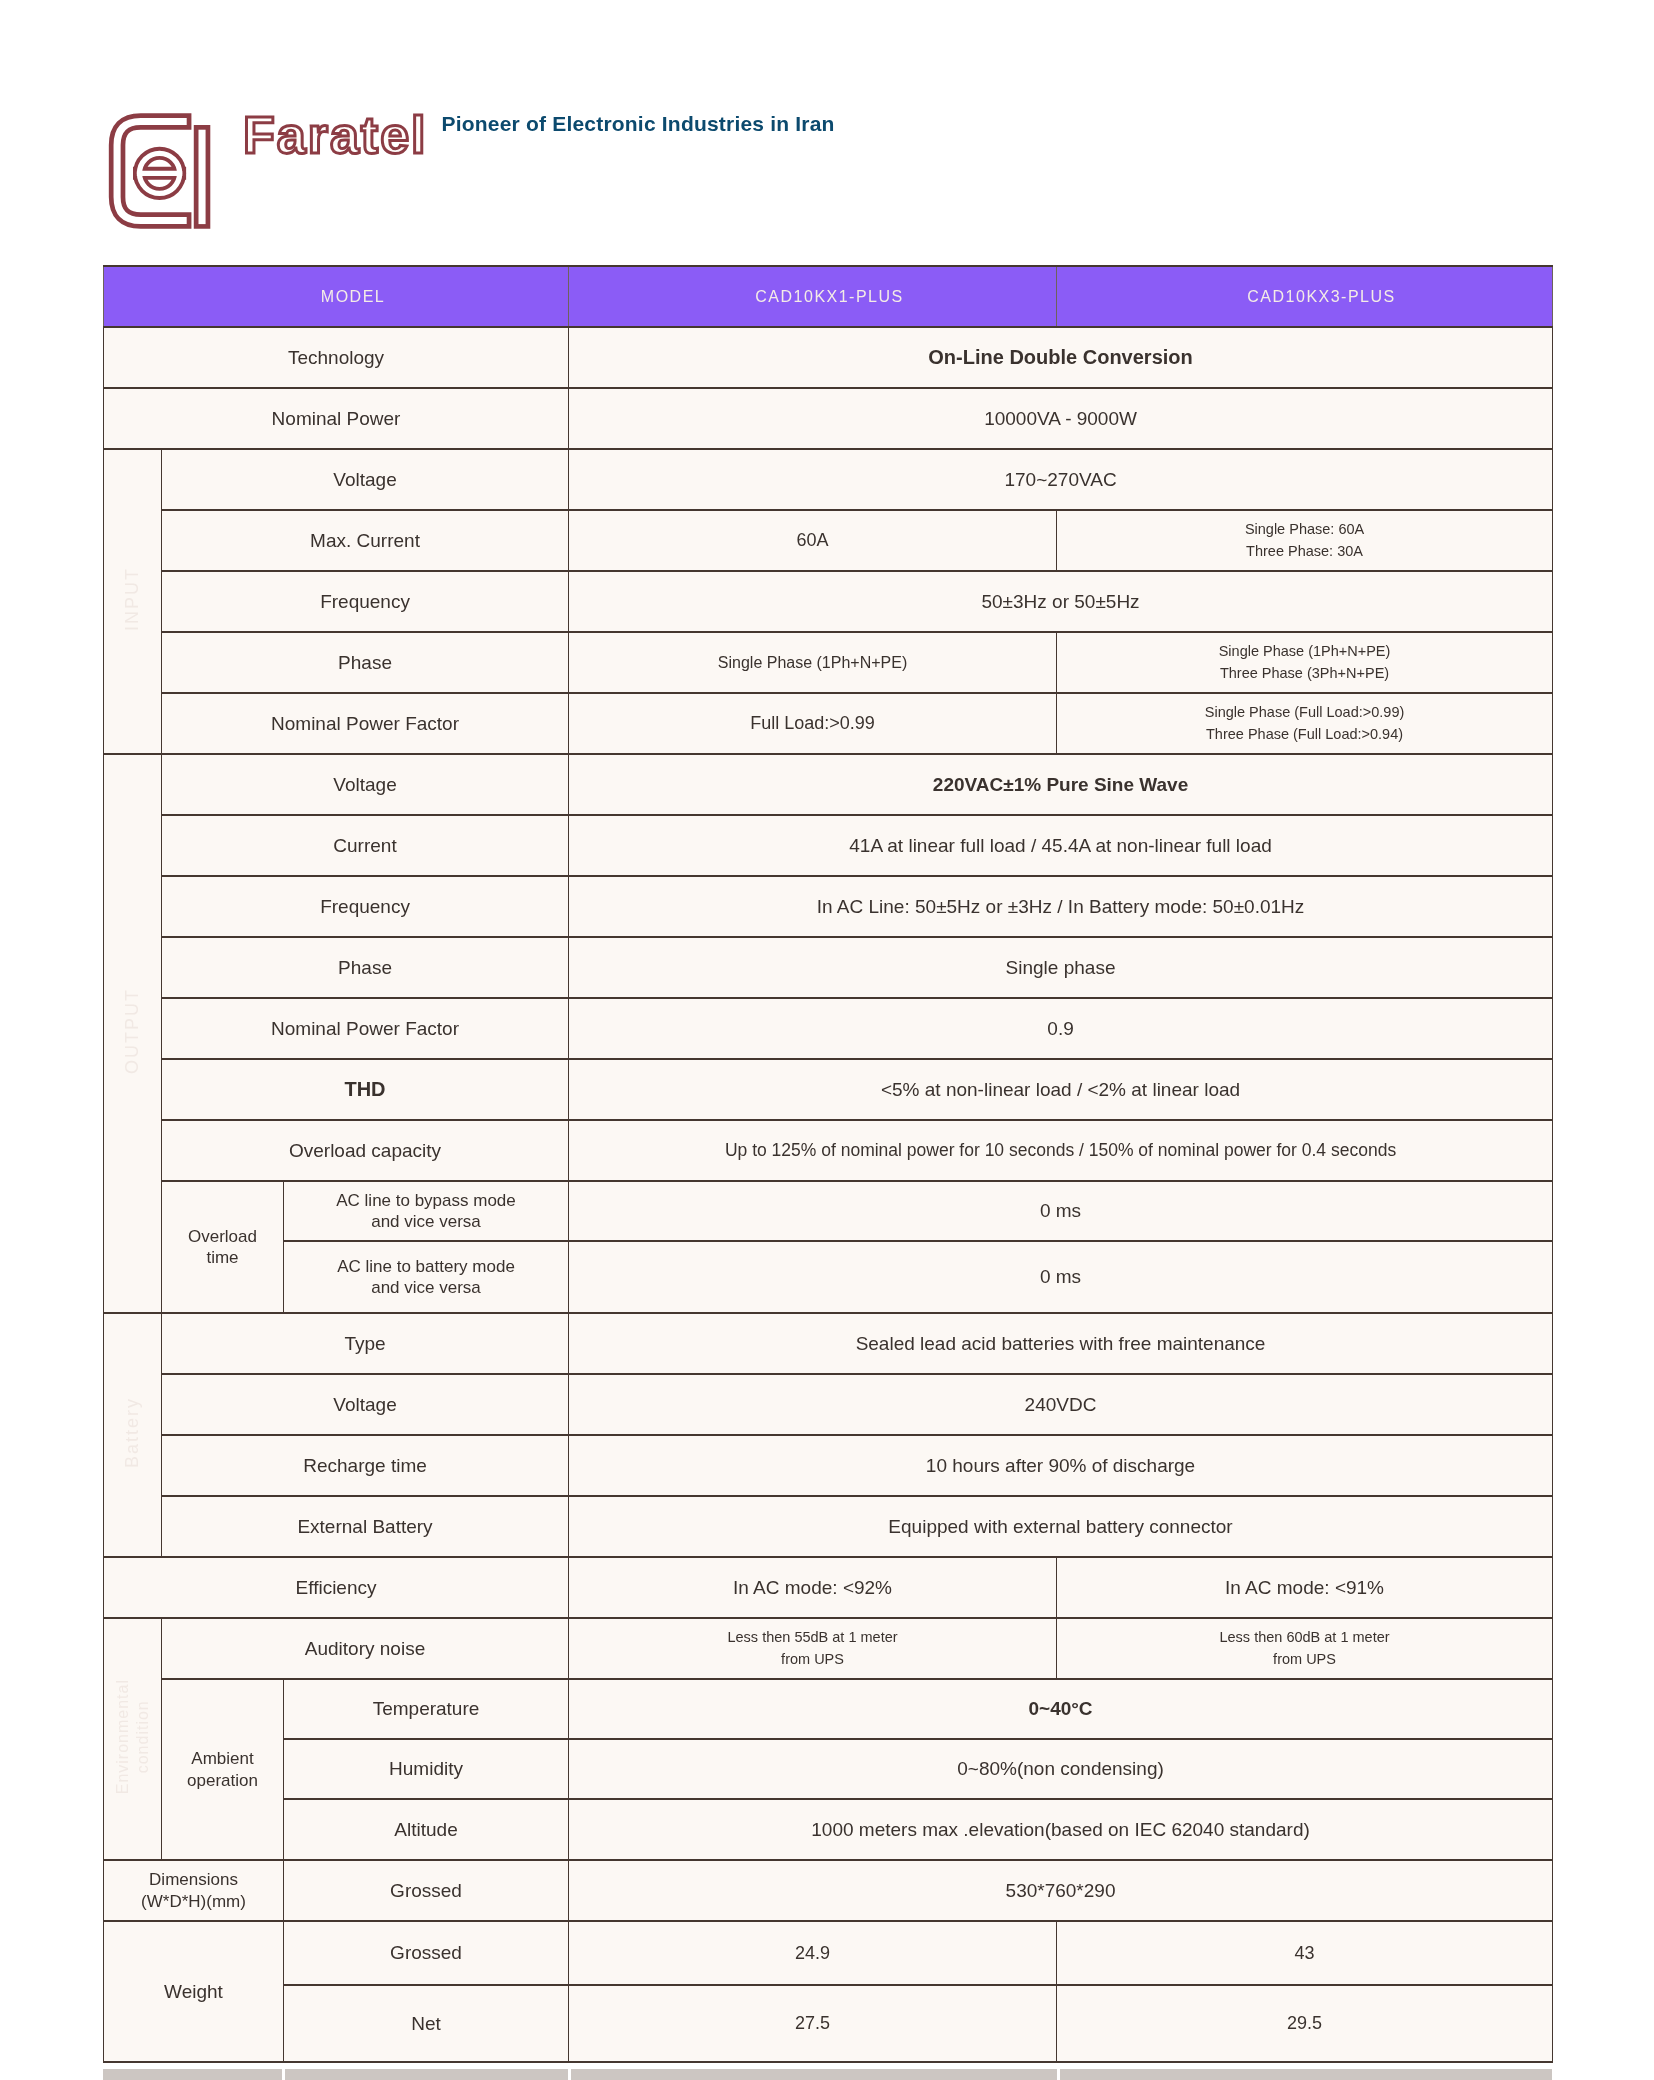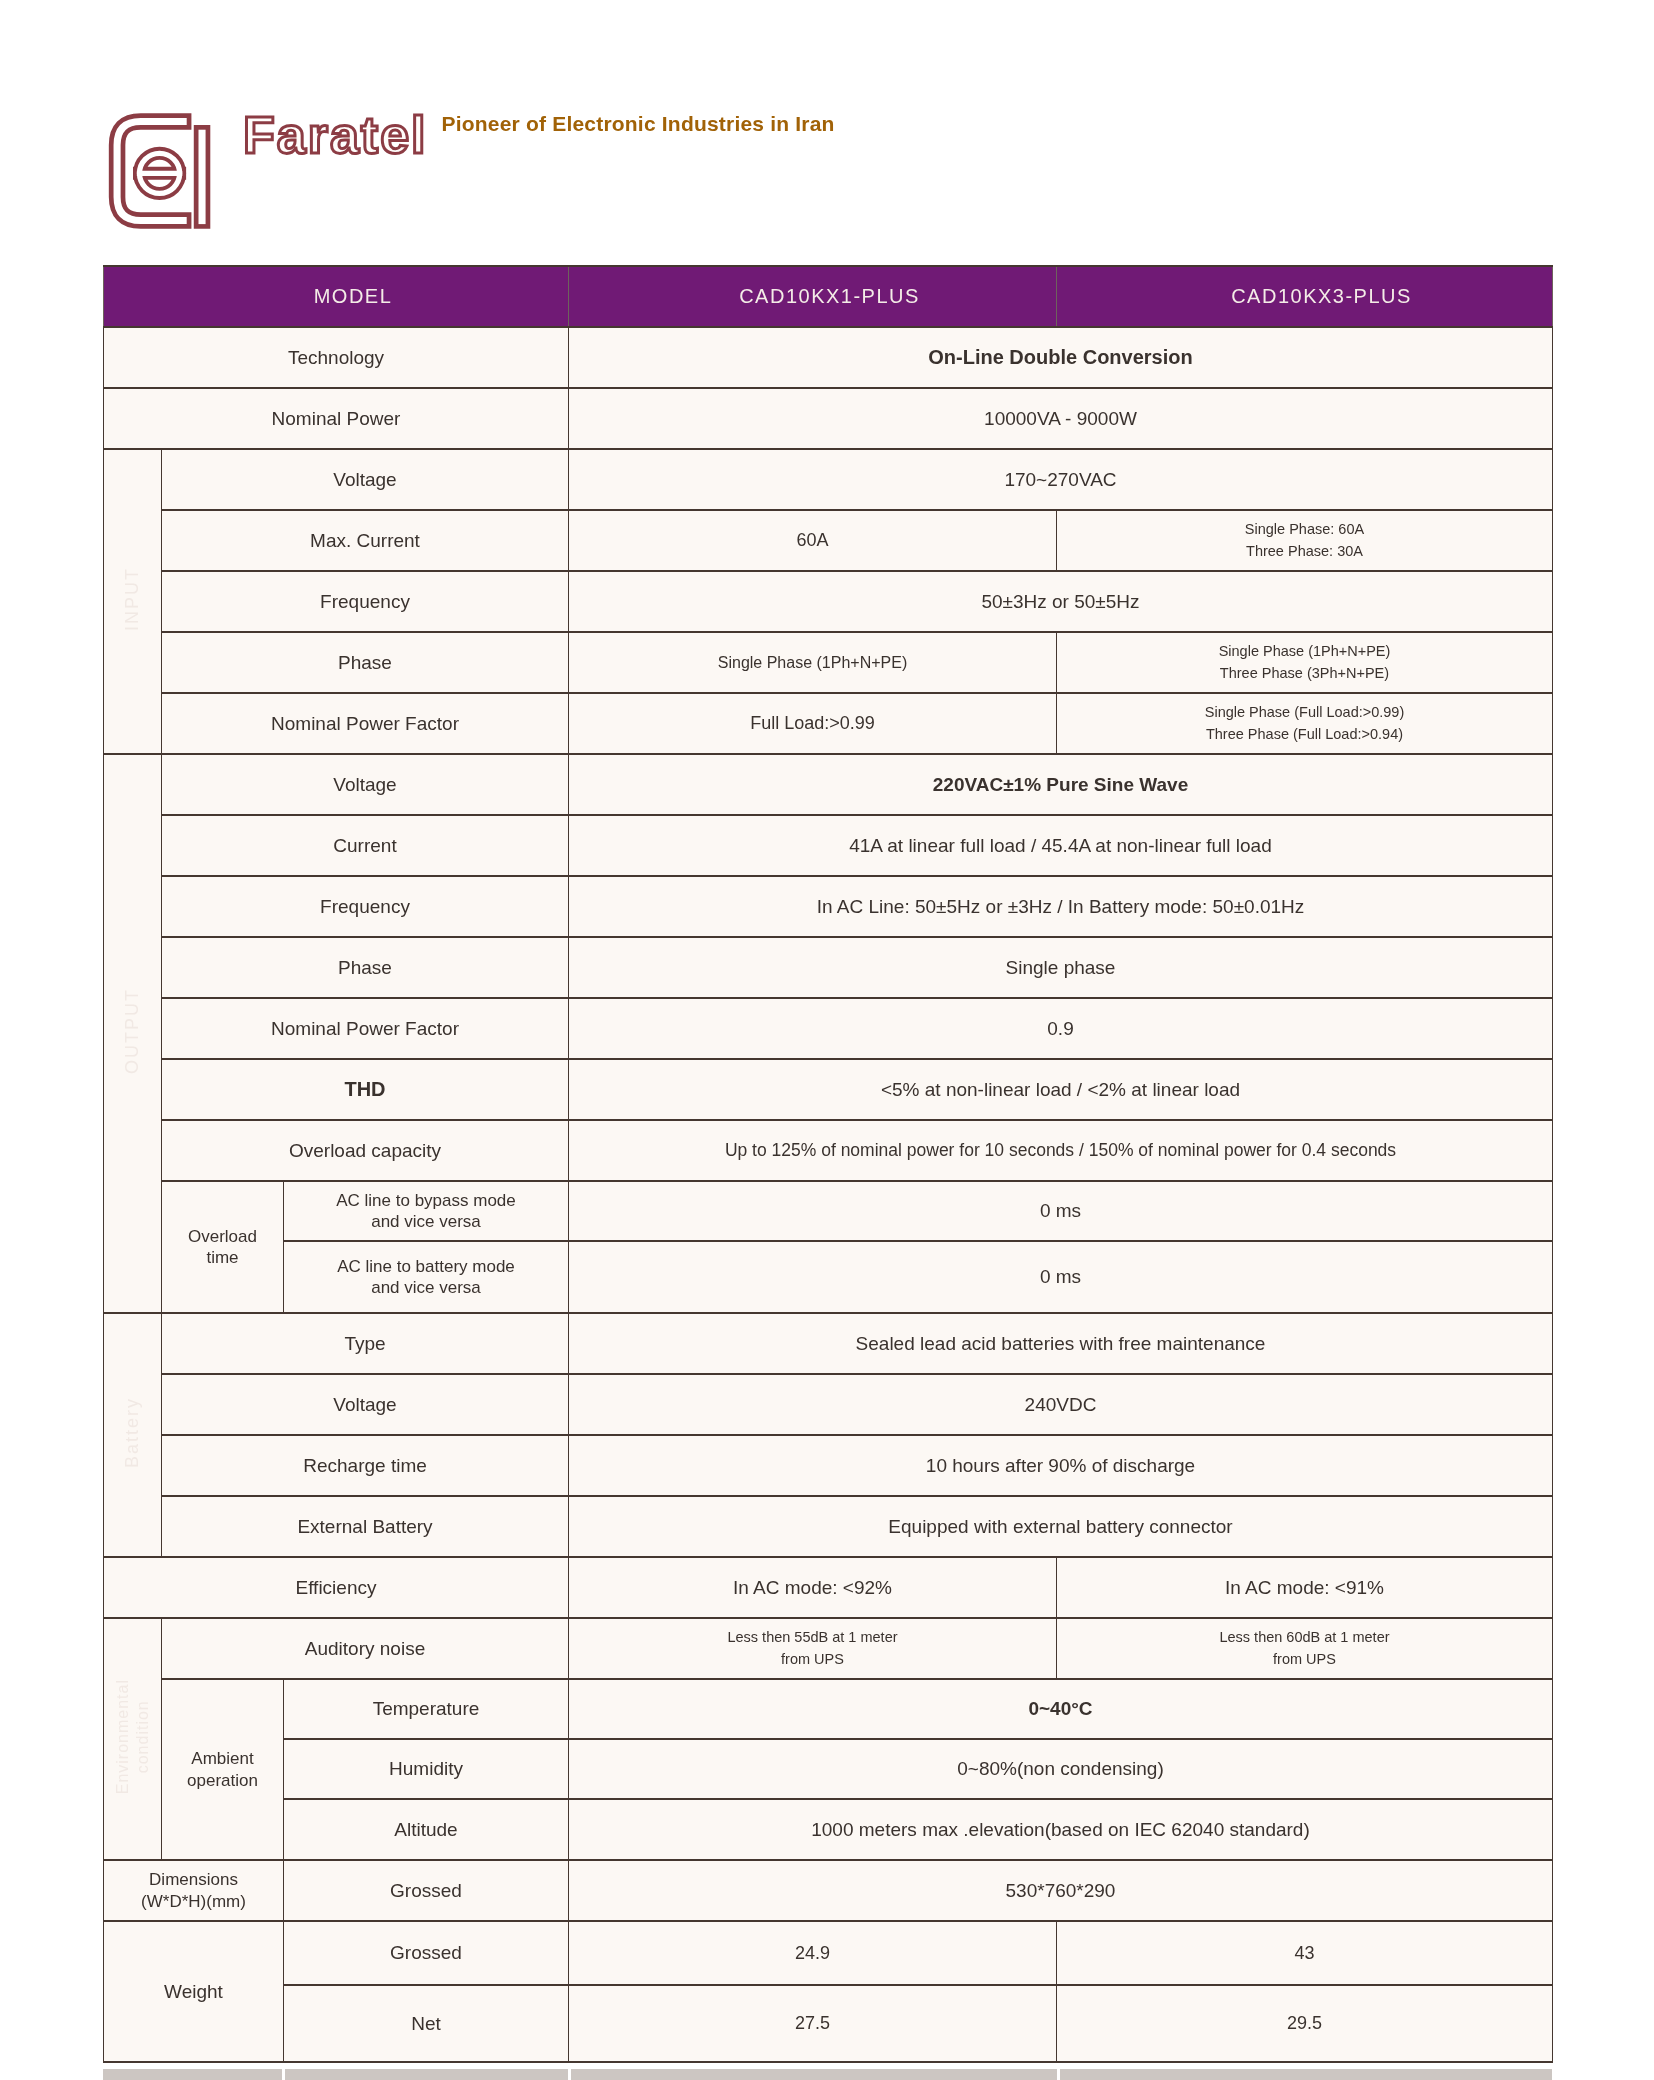--- a/index.html
+++ b/index.html
@@ -3,31 +3,31 @@
 <meta charset="utf-8">
 <style>
   html,body{margin:0;padding:0;background:#ffffff;}
   body{width:1654px;height:2080px;overflow:hidden;font-family:"Liberation Sans",sans-serif;color:#3a322e;}
 
   
   .logo-row{display:flex;align-items:flex-start;padding:112px 0 0 103px;height:125px;box-sizing:content-box;}
   .emblem{width:132px;height:118px;flex:0 0 auto;}
   .brand{font-size:52px;font-weight:bold;letter-spacing:2px;line-height:.9;
          color:#fffdfb;-webkit-text-stroke:3px #8c3c44;margin:0 14px 0 8px;}
-  .tagline{font-size:21px;font-weight:bold;color:#a16207;padding-bottom:10px;letter-spacing:.2px;}
+  .tagline{font-size:21px;font-weight:bold;color:#0c4a6e;padding-bottom:10px;letter-spacing:.2px;}
 
   
   table.spec{border-collapse:collapse;table-layout:fixed;width:1449px;margin:28px 0 0 103px;
              font-size:19px;color:#3a322e;}
   table.spec td{border:2px solid #453730;border-left-width:1px;border-right-width:1px;
                 background:#fcf8f4;text-align:center;vertical-align:middle;
                 padding:2px 6px;white-space:pre-line;overflow:hidden;}
   table.spec tr{height:61px;}
   tr.hdr{height:74px;}
-  tr.hdr td{background:#701a75;color:#f4ece7;font-size:20px;letter-spacing:1.5px;border-color:#453730 #6e625c;padding-left:40px;}
+  tr.hdr td{background:#8b5cf6;color:#f4ece7;font-size:16px;letter-spacing:1.5px;border-color:#453730 #6e625c;padding-left:40px;}
   td.side{background:#635b57;color:#f1e9e4;border-color:#453730 #6e625c;}
   .vtext{display:inline-block;writing-mode:vertical-rl;transform:rotate(180deg);
          letter-spacing:2px;font-size:18px;line-height:1.25;white-space:pre-line;}
   .vtext.sm{font-size:16px;letter-spacing:1px;}
   .bold{font-weight:bold;}
   .big{font-size:20px;}
   .med{font-size:16px;}
   .sm2{font-size:14.5px;line-height:1.45;}
   .num{font-size:18px;}
   .lbl17{font-size:17px;line-height:1.25;}

